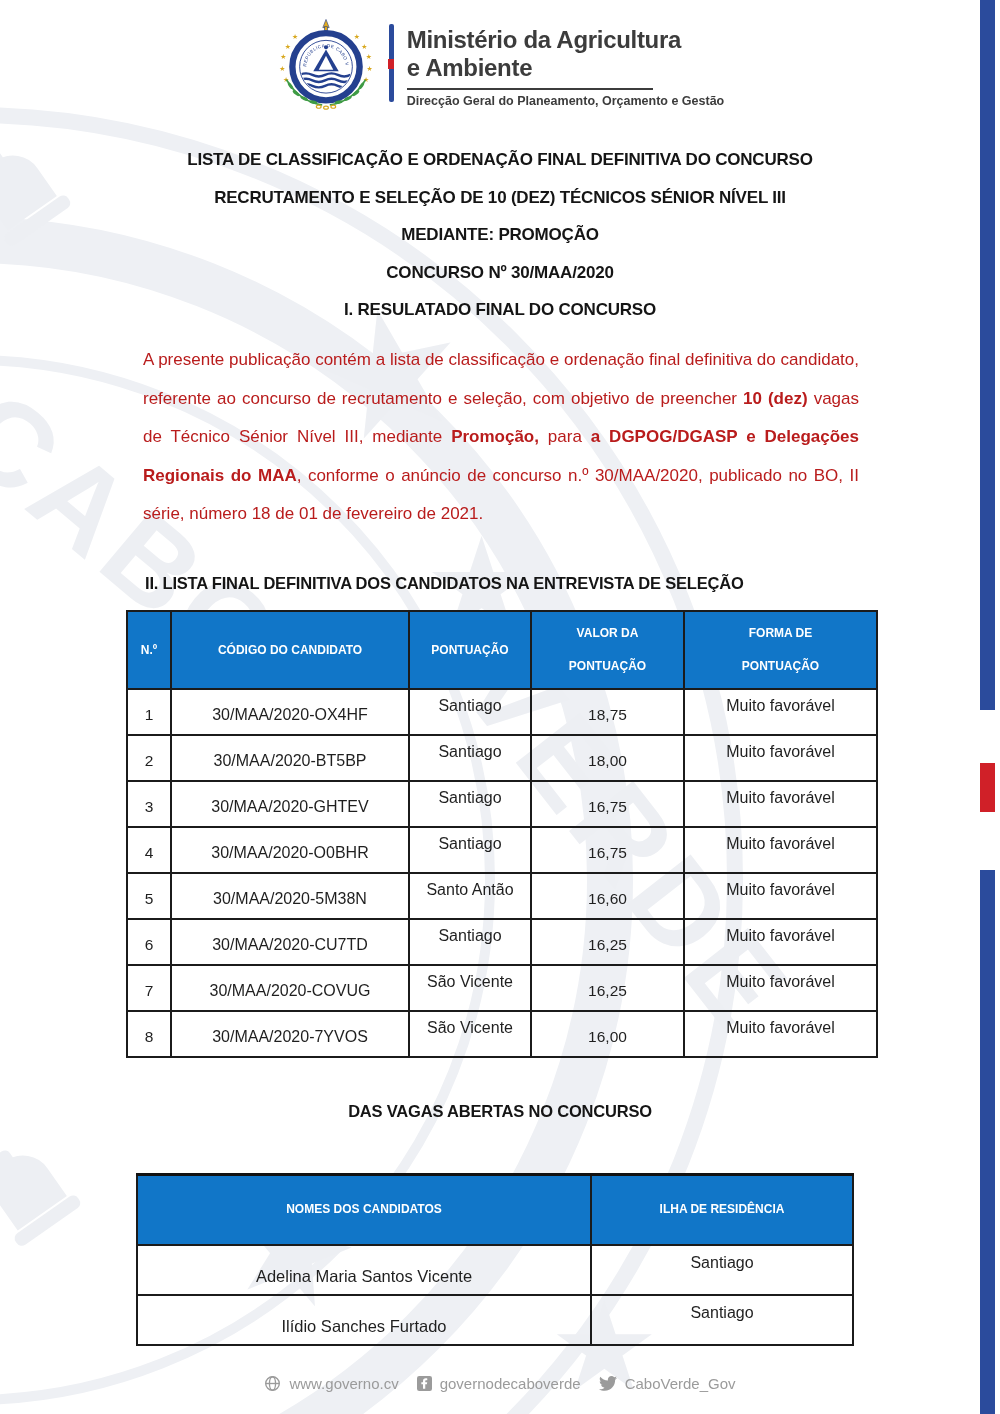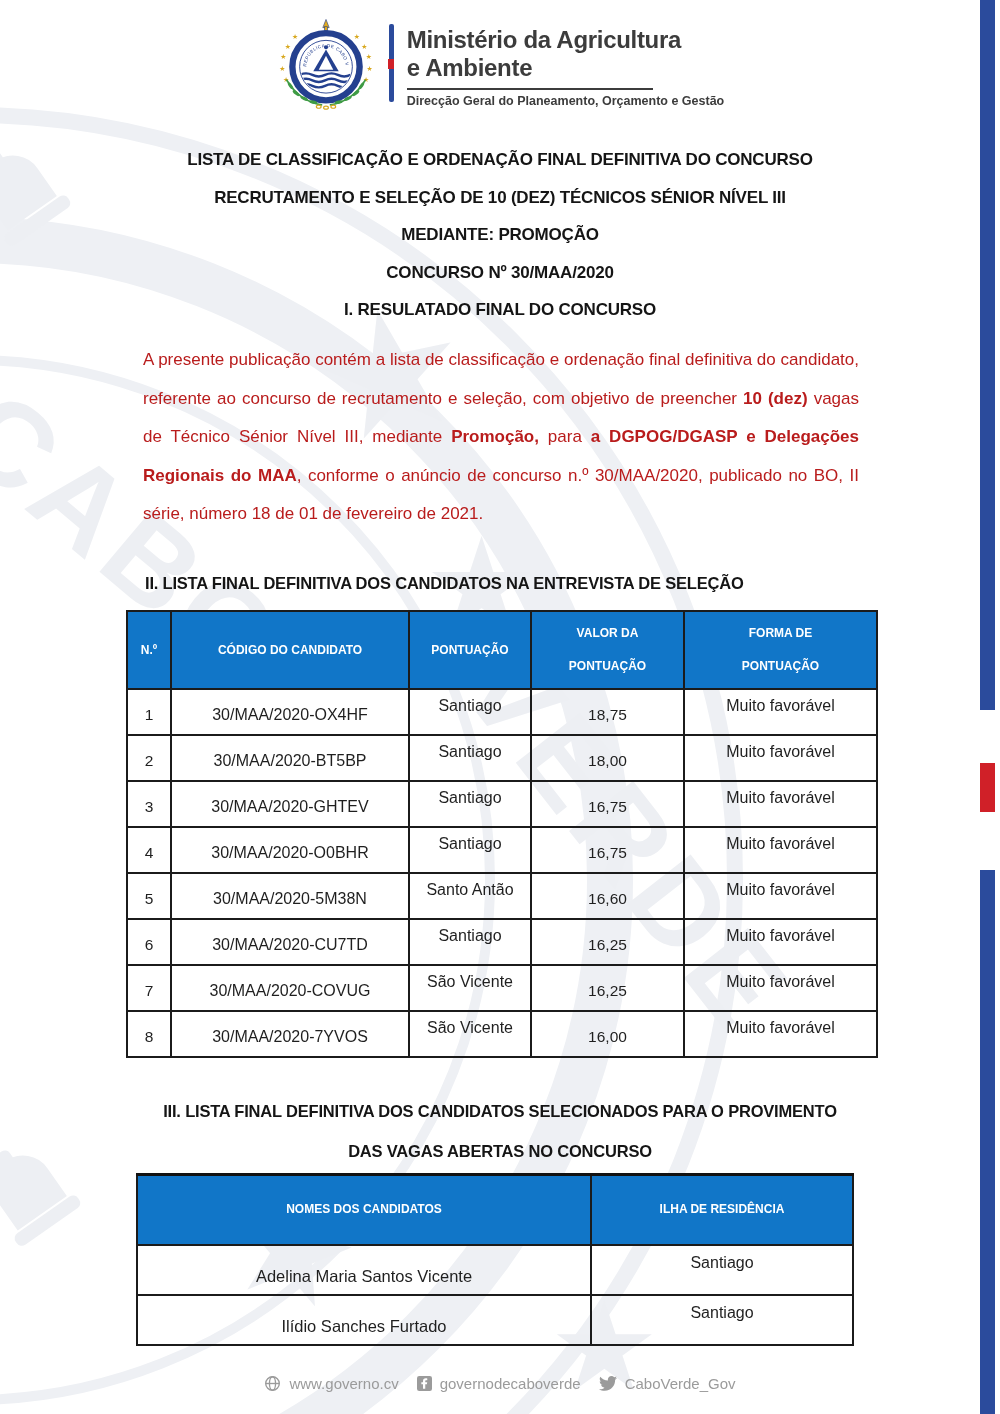--- a/index.html
+++ b/index.html
@@ -265,21 +265,20 @@
             <td class="c0">8</td>
             <td class="c1">30/MAA/2020-7YVOS</td>
             <td class="c2">São Vicente</td>
             <td class="c3">16,00</td>
             <td class="c4">Muito favorável</td>
           </tr>
         </tbody>
     </table>
 
     <div class="sec3-heading">
-      <div>III. LISTA FINAL DEFINITIVA DOS CANDIDATOS SELECIONADOS PARA O PROVIMENTO</div>
       <div>DAS VAGAS ABERTAS NO CONCURSO</div>
     </div>
 
     <table id="table2">
       <colgroup>
           <col style="width:454px">
           <col style="width:262px">
         </colgroup>
       <thead>
           <tr>

